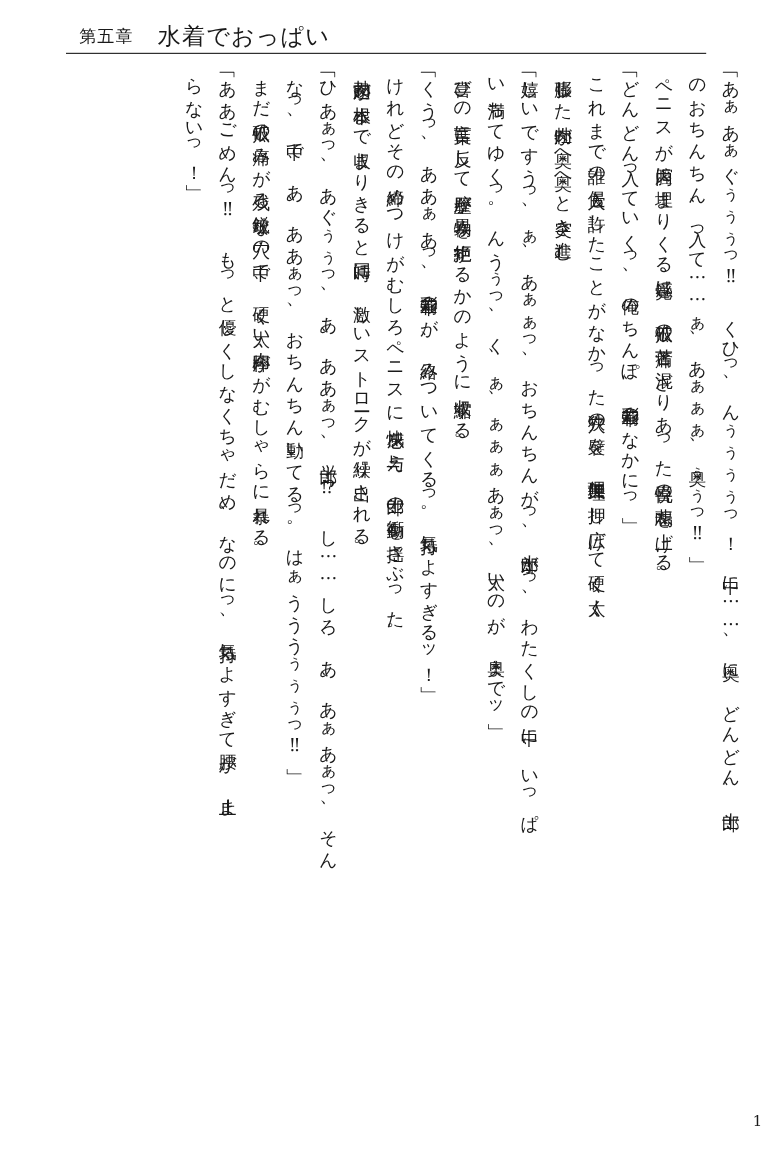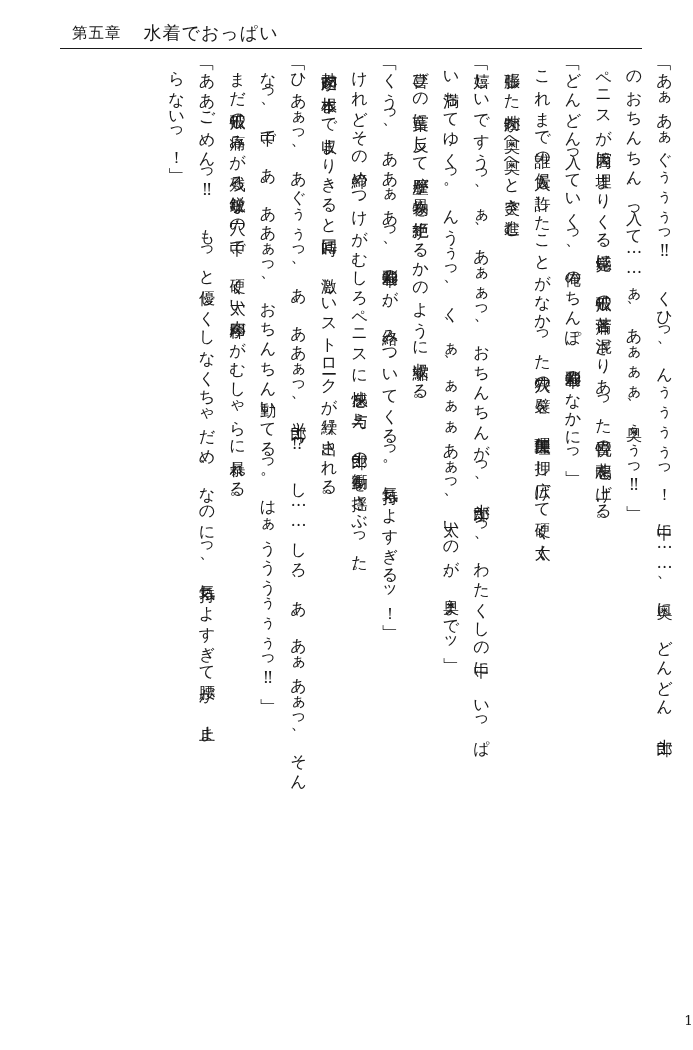--- a/index.html
+++ b/index.html
@@ -34,21 +34,21 @@
     right: 52px;
     height: 30px;
     display: flex;
     align-items: center;
     gap: 22px;
     font-size: 15.5px;
     letter-spacing: 1px;
     white-space: nowrap;
   }
   .header .chapter-num { font-size: 15.5px; }
-  .header .chapter-title { font-size: 18px; text-align: center; }
+  .header .chapter-title { font-size: 21px; text-align: center; }
 
   .rule {
     position: absolute;
     top: 48px;
     left: 40px;
     right: 40px;
     height: 1px;
     background: #1a1a1a;
   }
 

